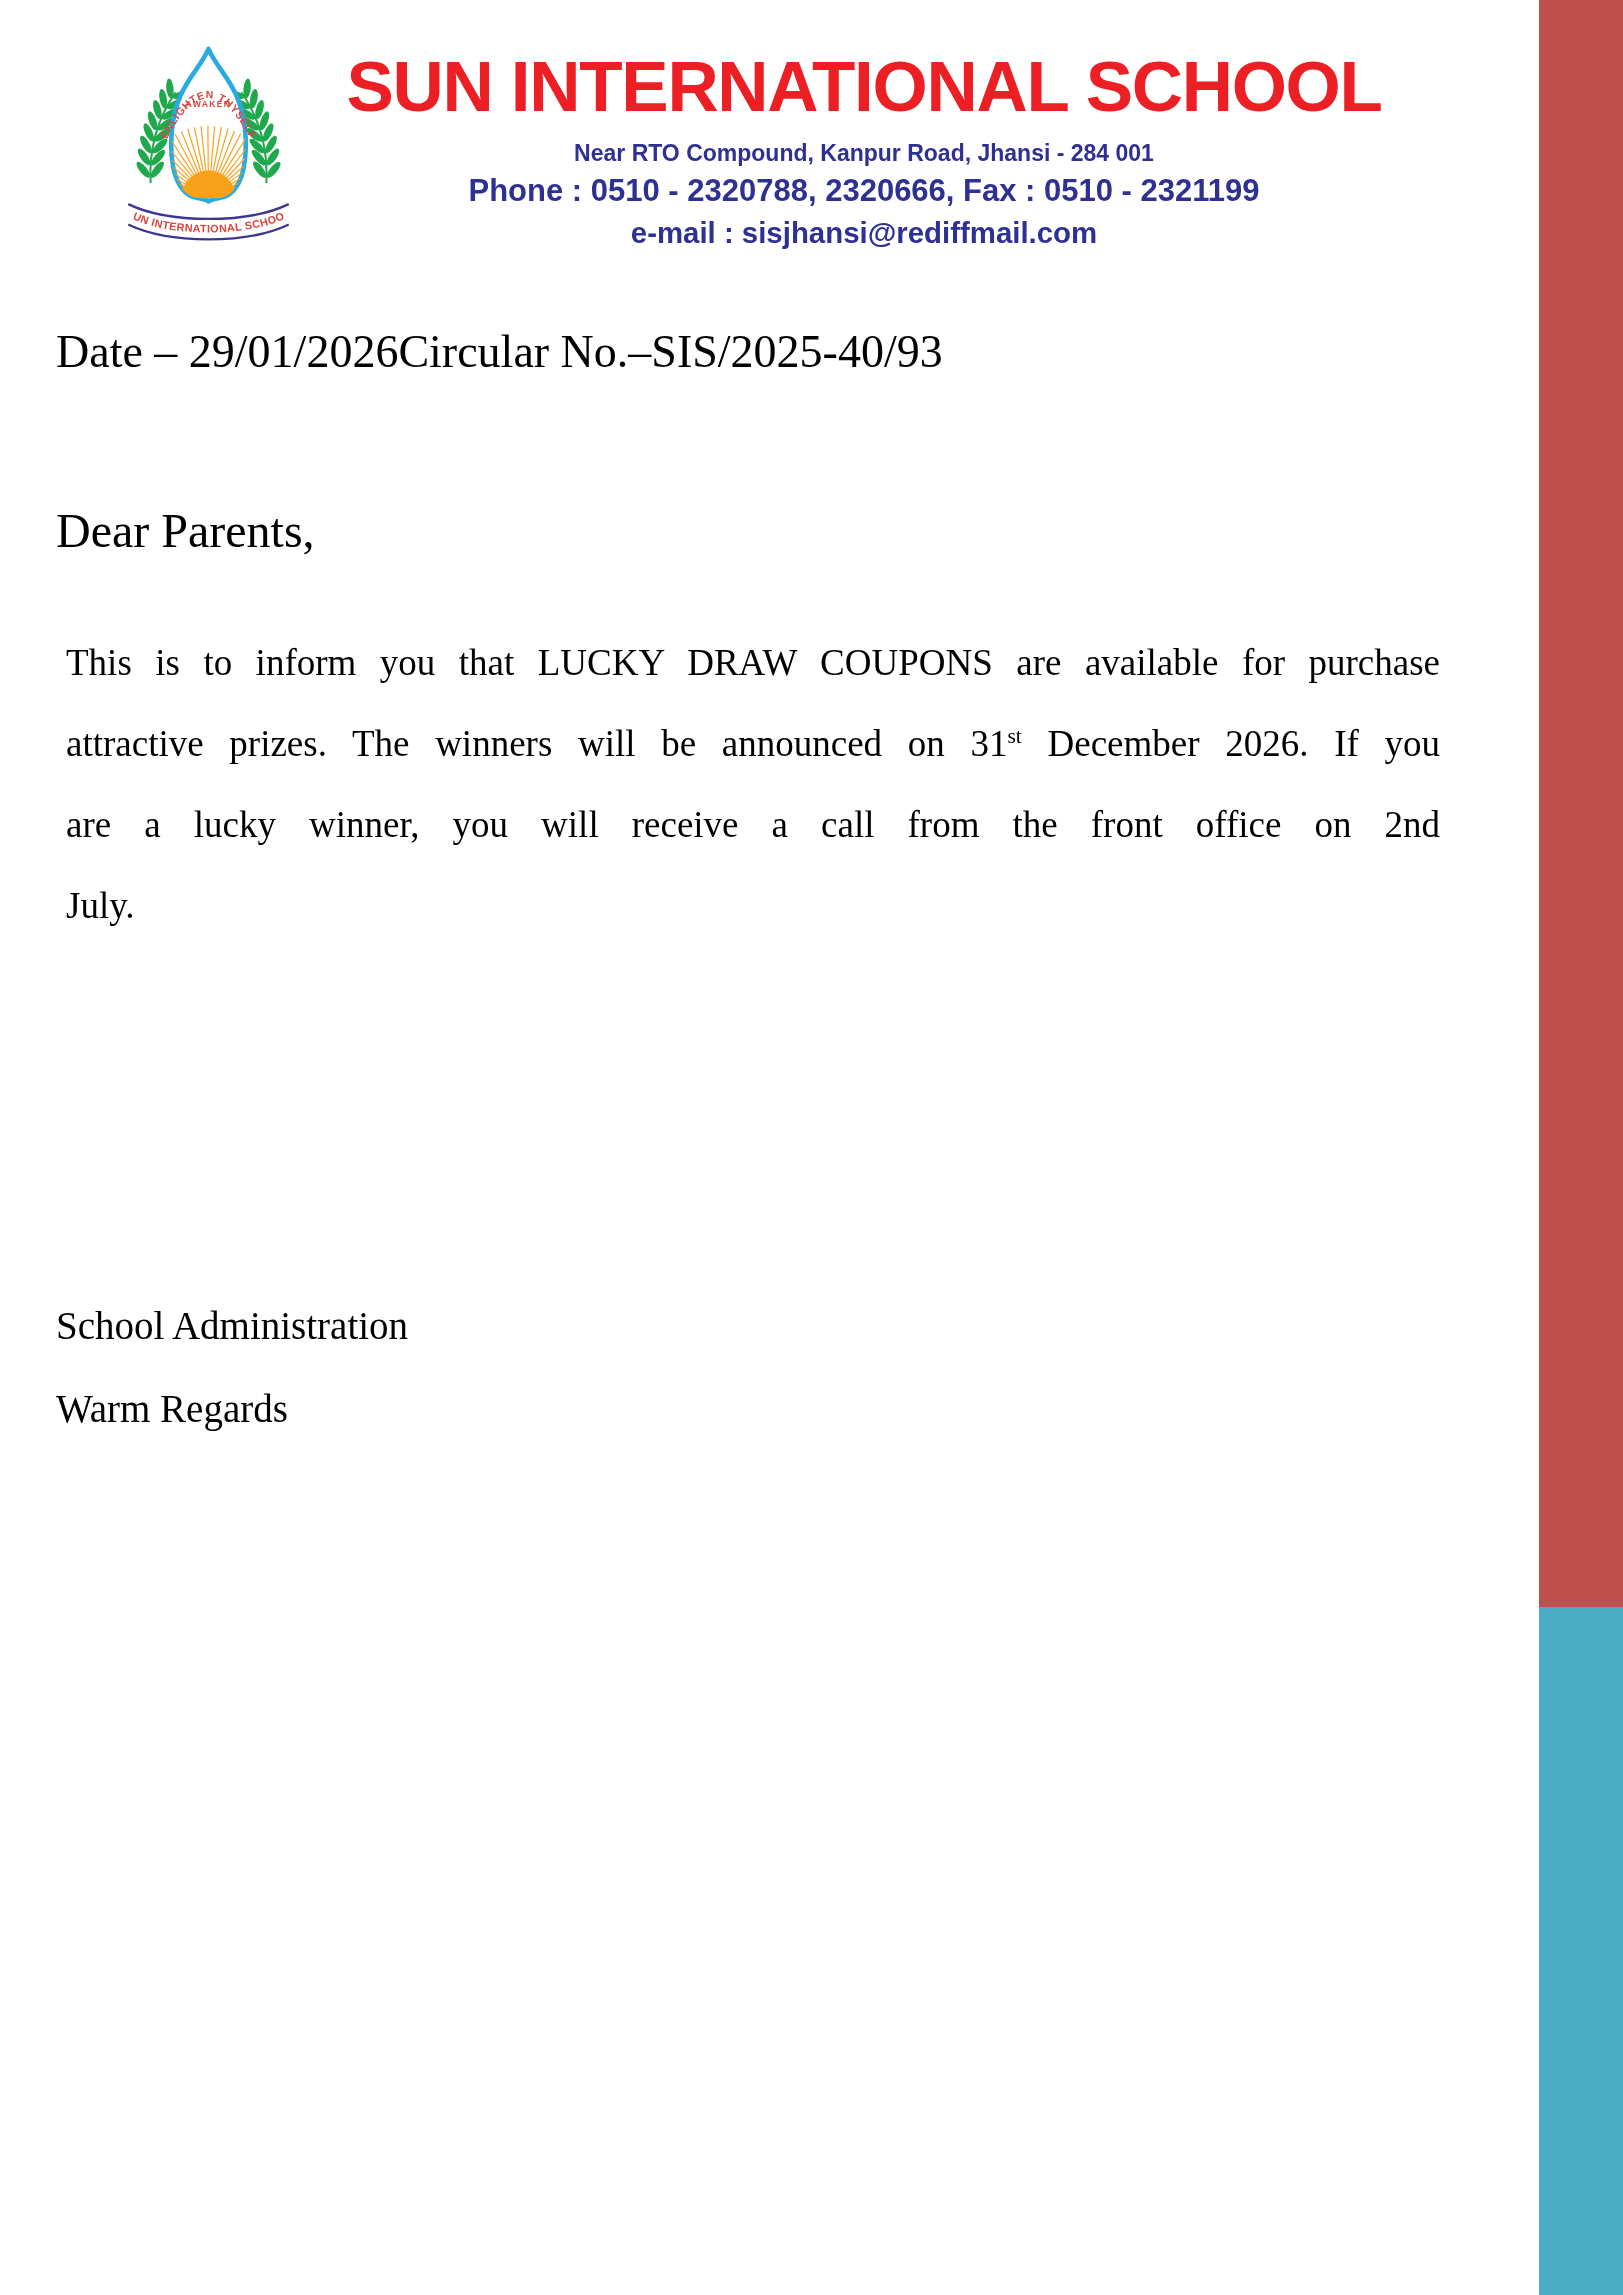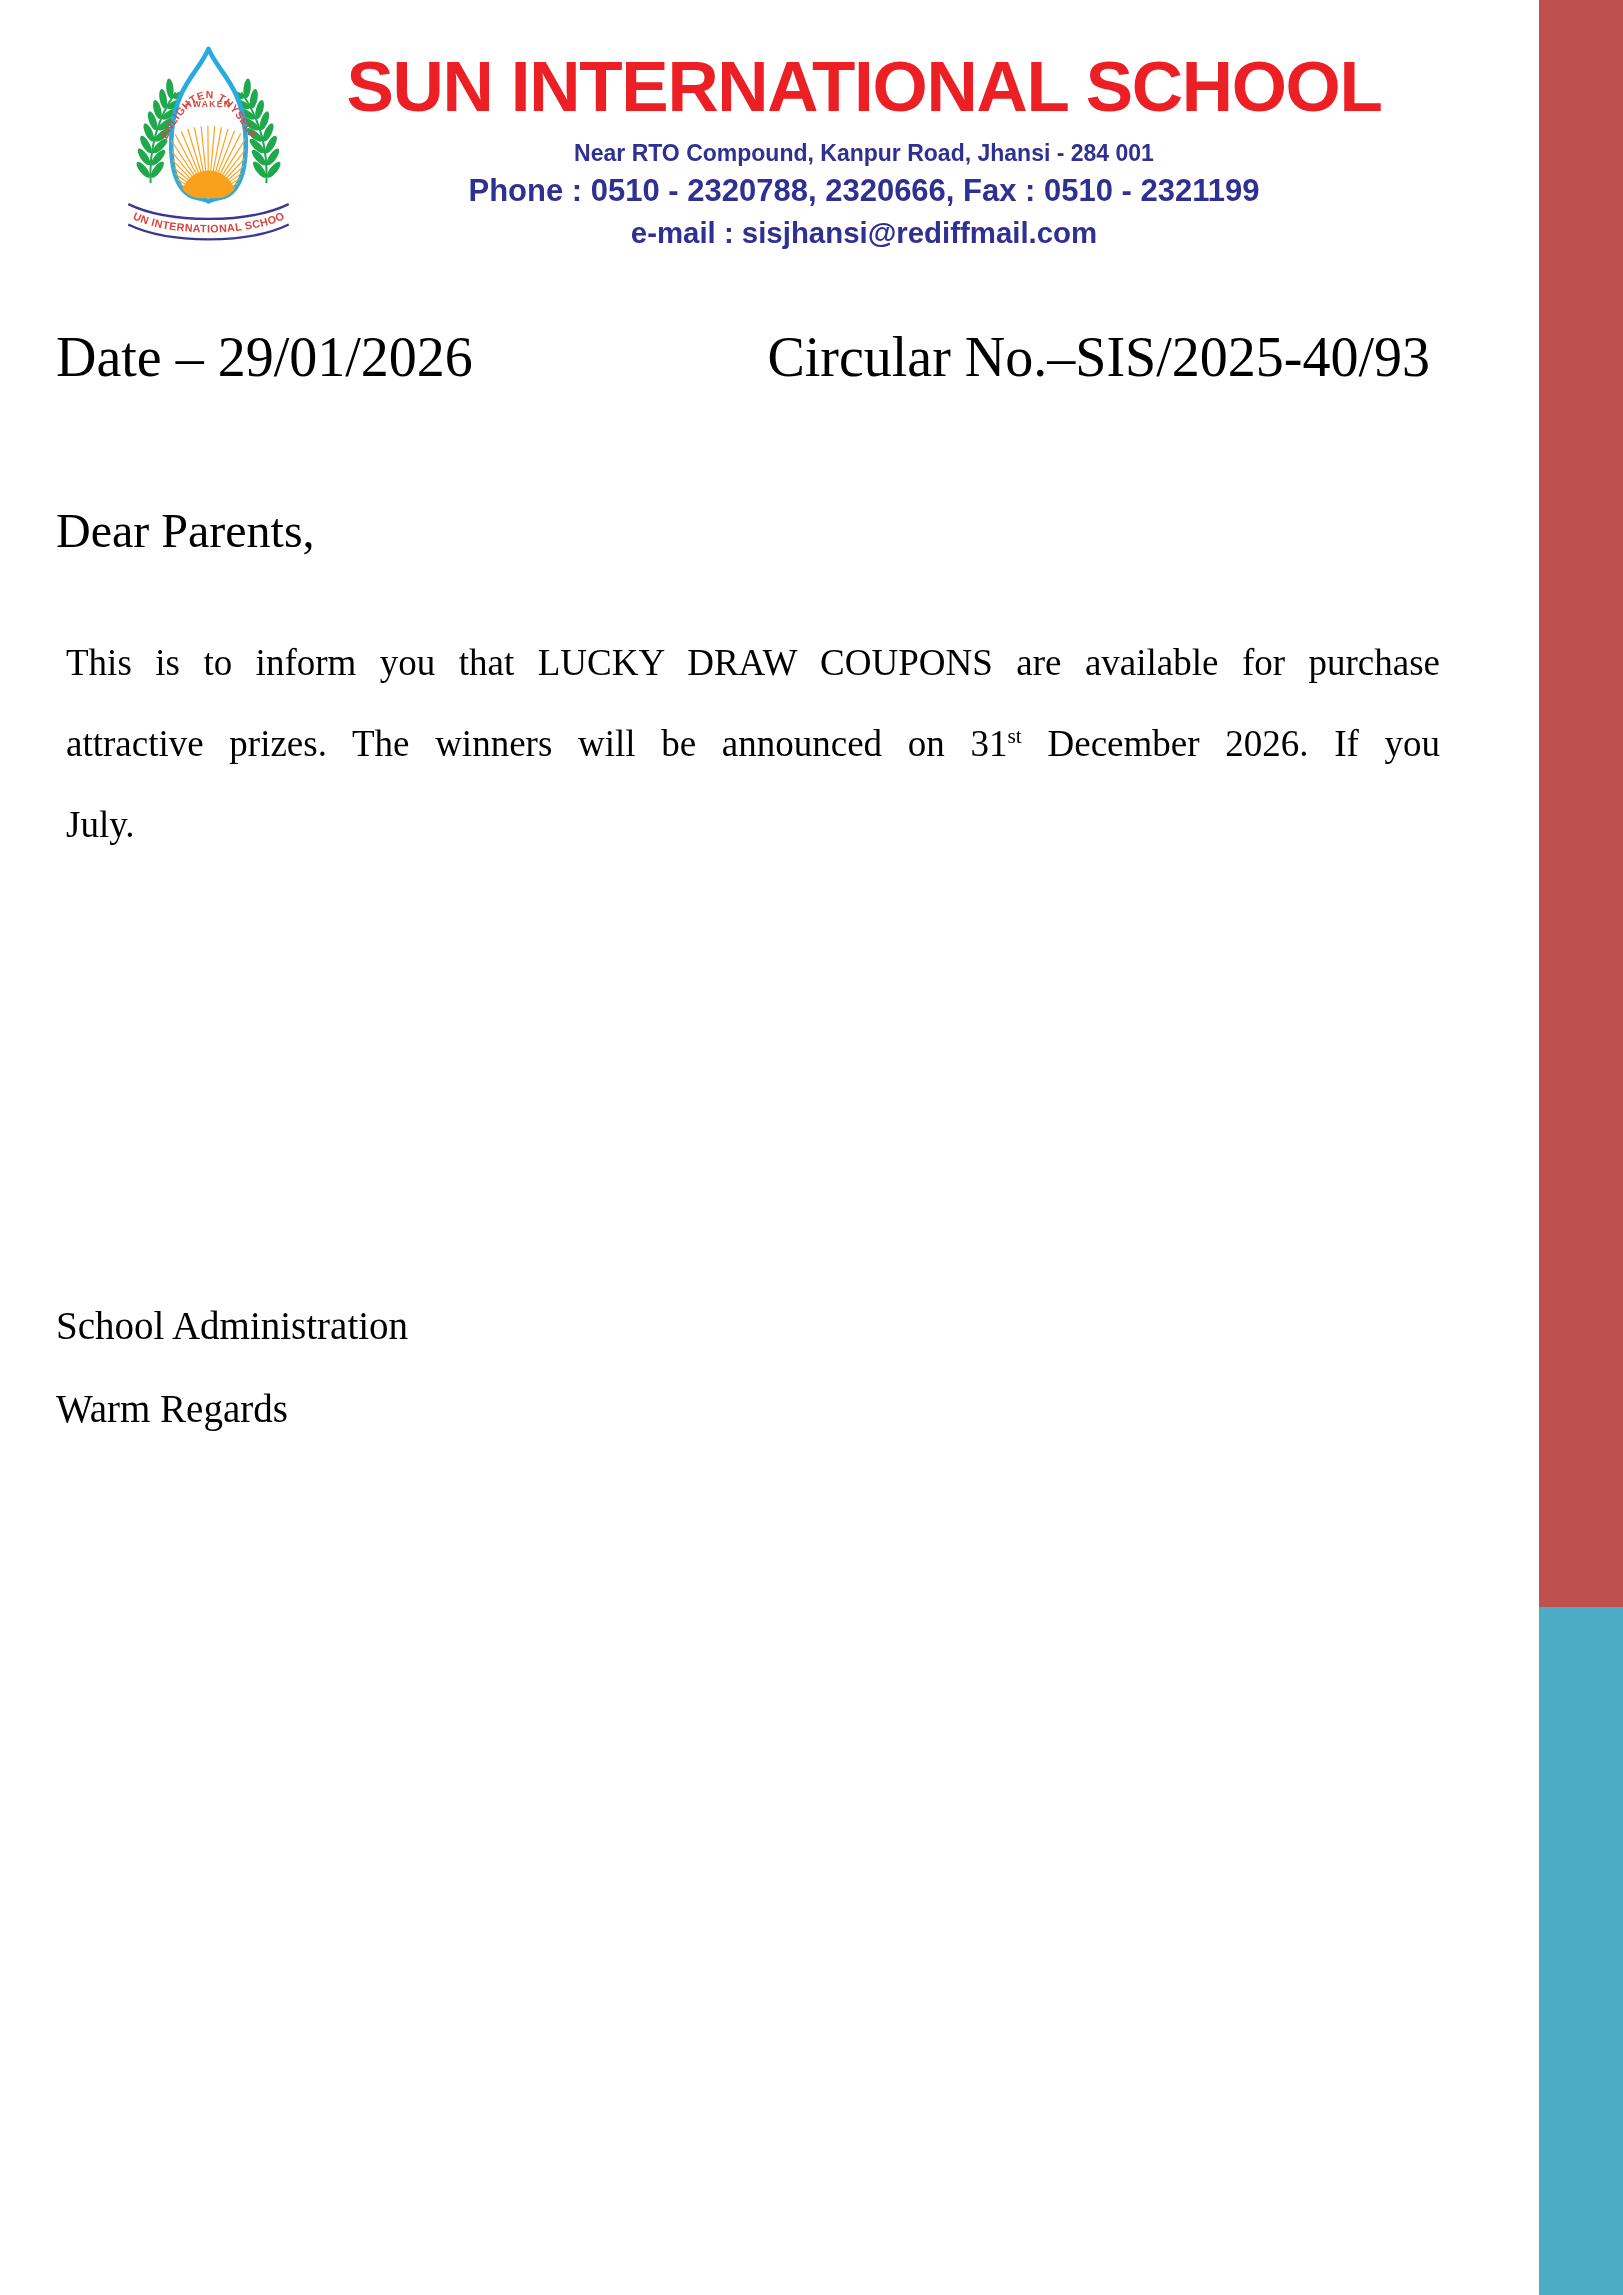--- a/index.html
+++ b/index.html
@@ -37,22 +37,22 @@
     color:var(--contact-blue,#2e3192);
     line-height:1.4;
   }
   .contact.address{font-size:23px;margin-top:9.2px;}
   .contact.phone{font-size:31px;}
   .contact.email{font-size:29.4px;}
 
   
   .date-row{
     position:absolute;left:56px;top:327px;width:1374px;
-    display:flex;justify-content:space-between;
-    font-size:56px;line-height:1.1;
+    display:flex;
+    font-size:46px;line-height:1.1;
   }
 
   
   .salutation{position:absolute;left:56px;top:503px;font-size:48px;}
   .body-paragraph{position:absolute;left:66px;top:622px;width:1374px;font-size:37px;}
   .body-line{
     line-height:81px;
     text-align:justify;
     text-align-last:left;
     white-space:normal;
@@ -181,20 +181,21 @@
   <div class="date-row">
     <span>Date – 29/01/2026</span>
     <span>Circular No.–SIS/2025-40/93</span>
   </div>
 
   <div class="salutation">Dear Parents,</div>
 
   <div class="body-paragraph">
       <div class="body-line just"><span>This is to inform you that LUCKY DRAW COUPONS are available for purchase</span></div>
       <div class="body-line just"><span>attractive prizes. The winners will be announced on 31</span><sup>st</sup><span> December 2026. If you</span></div>
+      <div class="body-line just"><span>are a lucky winner, you will receive a call from the front office on 2nd</span></div>
       <div class="body-line"><span>July.</span></div>
     </div>
 
   <div class="closing">
     <div>School Administration</div>
     <div>Warm Regards</div>
   </div>
 
 </div>
 

